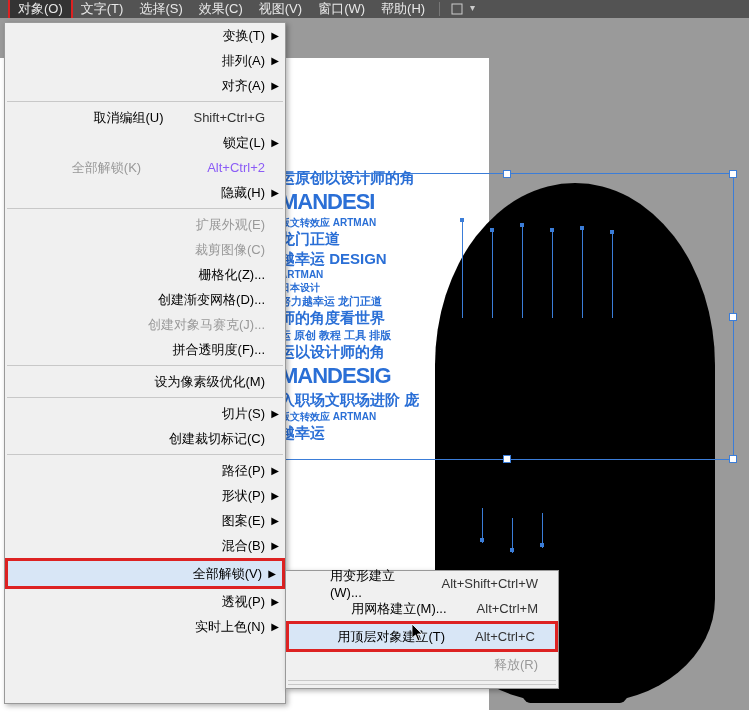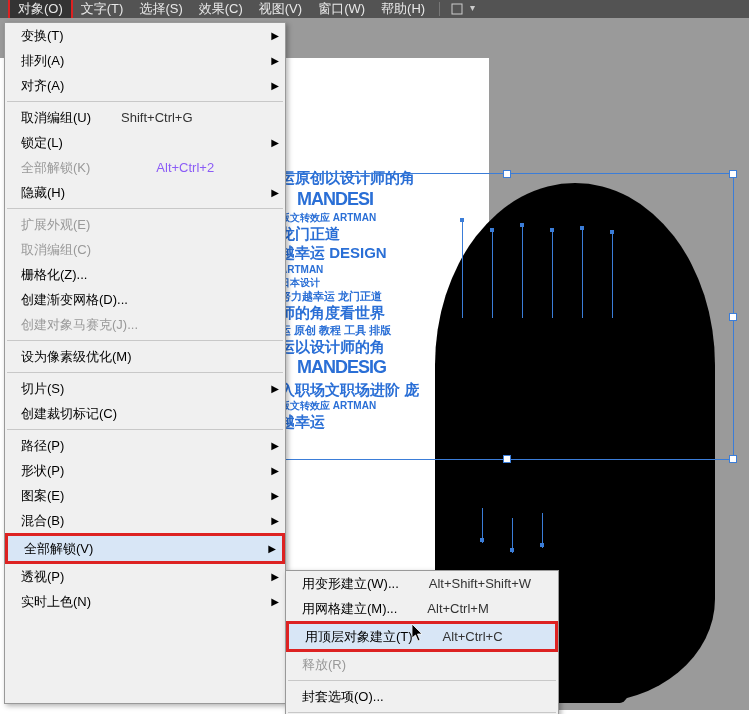--- a/index.html
+++ b/index.html
@@ -60,21 +60,21 @@
 .bluetext {
   position: absolute;
   left: 280px;
   top: 150px;
   width: 200px;
   color: #2a6fd6;
   font-weight: bold;
   font-size: 13px;
   line-height: 1.3;
 }
-.bluetext .big { font-size: 18px; font-weight: 900; letter-spacing: -1px; margin-left: 17px; }
+.bluetext .big { font-size: 22px; font-weight: 900; letter-spacing: -1px; }
 .bluetext .zh { font-size: 15px; }
 .shape {
   position: absolute;
   left: 435px;
   top: 165px;
   width: 280px;
   height: 520px;
   background: #000;
   border-radius: 50% 50% 45% 45% / 35% 35% 20% 20%;
 }
@@ -125,23 +125,23 @@
 .dropdown {
   position: absolute;
   background: #f0f0f0;
   border: 1px solid #999;
   box-shadow: 2px 2px 5px rgba(0,0,0,0.3);
   font-size: 13px;
   color: #000;
 }
 .dropdown .row {
   display: flex;
-  justify-content: flex-start;
+  justify-content: flex-end;
   align-items: center;
-  padding: 3px 20px 3px 16px;
+  padding: 3px 20px 3px 44px;
   position: relative;
   cursor: default;
   height: 19px;
 }
 .dropdown .row.disabled { color: #999; gap: 36px; }
 .dropdown .row .arrow {
   position: absolute;
   right: 6px;
   font-size: 10px;
 }
@@ -276,30 +276,33 @@
     </div>
     <div class="row">
       <span>隐藏(H)</span>
       <span class="arrow">▶</span>
     </div>
     <hr>
     <div class="row disabled">
       <span>扩展外观(E)</span>
     </div>
     <div class="row disabled">
-      <span>取消编组(C)</span>
+      <span>裁剪图像(C)</span>
     </div>
     <div class="row">
       <span>栅格化(Z)...</span>
     </div>
     <div class="row">
       <span>创建渐变网格(D)...</span>
     </div>
     <div class="row disabled">
       <span>创建对象马赛克(J)...</span>
+    </div>
+    <div class="row">
+      <span>拼合透明度(F)...</span>
     </div>
     <hr>
     <div class="row">
       <span>设为像素级优化(M)</span>
     </div>
     <hr>
     <div class="row">
       <span>切片(S)</span>
       <span class="arrow">▶</span>
     </div>
@@ -332,35 +335,32 @@
       <span class="arrow">▶</span>
     </div>
     <div class="row">
       <span>实时上色(N)</span>
       <span class="arrow">▶</span>
     </div>
   </div>
 <div class="dropdown submenu" id="submenu">
     <div class="row">
       <span>用变形建立(W)...</span>
-      <span class="sc">Alt+Shift+Shift+W</span>
+      <span class="sc">Alt+Shift+Ctrl+W</span>
     </div>
     <div class="row">
       <span>用网格建立(M)...</span>
       <span class="sc">Alt+Ctrl+M</span>
     </div>
     <div class="row hl redbox">
       <span>用顶层对象建立(T)</span>
       <span class="sc">Alt+Ctrl+C</span>
     </div>
     <div class="row disabled">
       <span>释放(R)</span>
     </div>
     <hr>
-    <div class="row">
-      <span>封套选项(O)...</span>
-    </div>
     <hr>
   </div>
 
 <svg class="cursor" viewBox="0 0 14 18">
   <path d="M0 0 L0 14 L3.5 11 L6 17 L8 16 L5.5 10 L10 10 Z" fill="#000" stroke="#fff" stroke-width="0.8"></path>
 </svg>
 
 </body></html>

